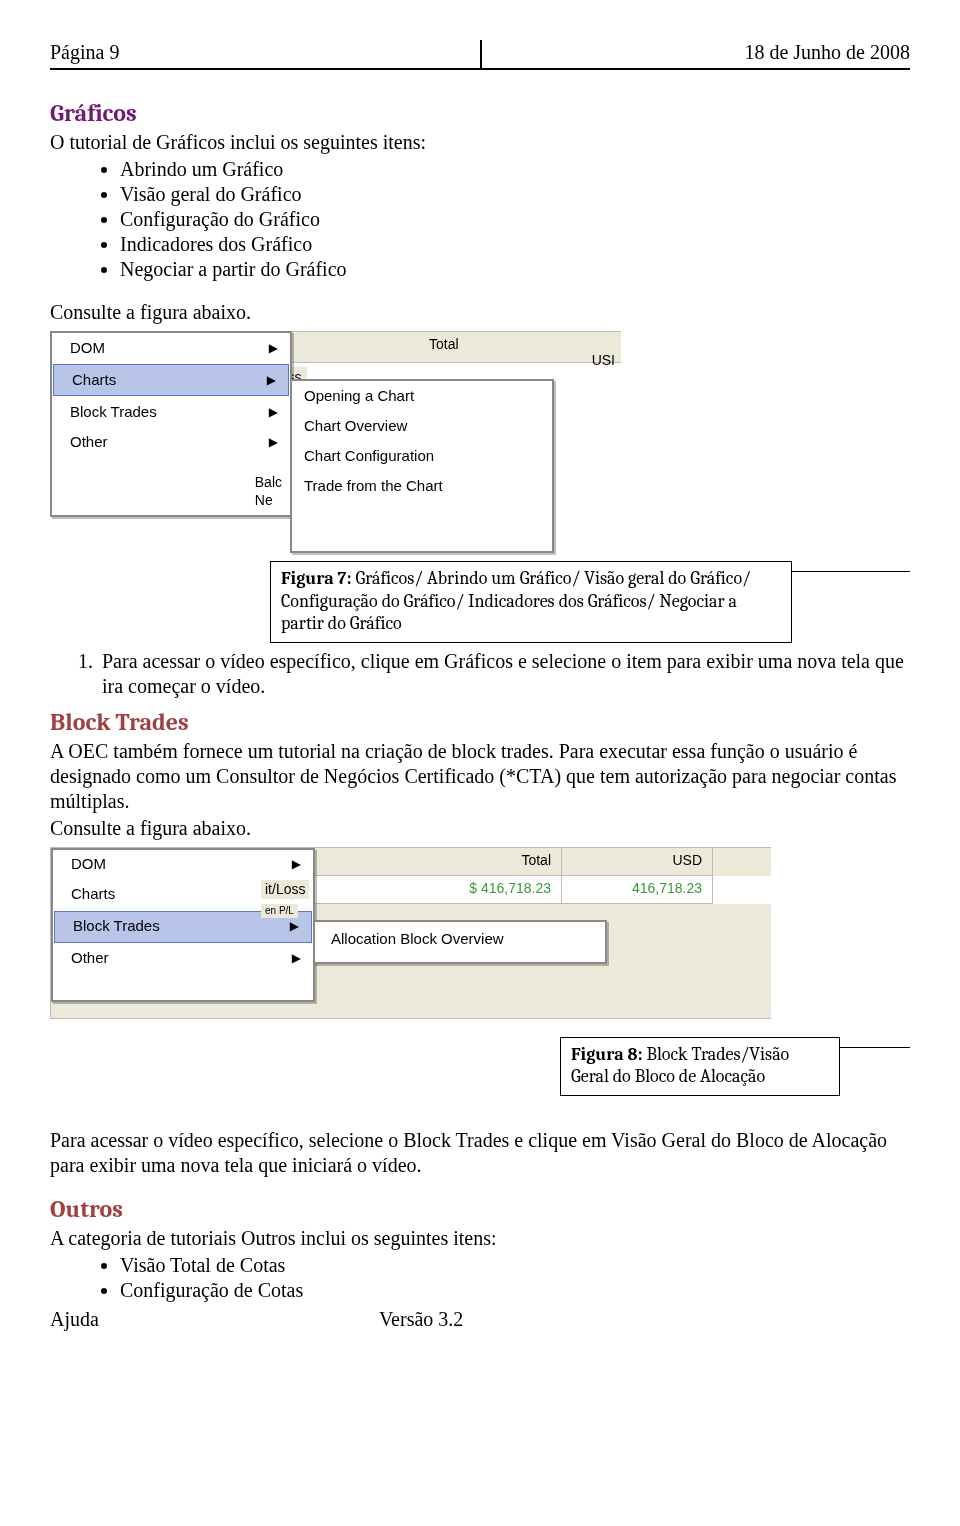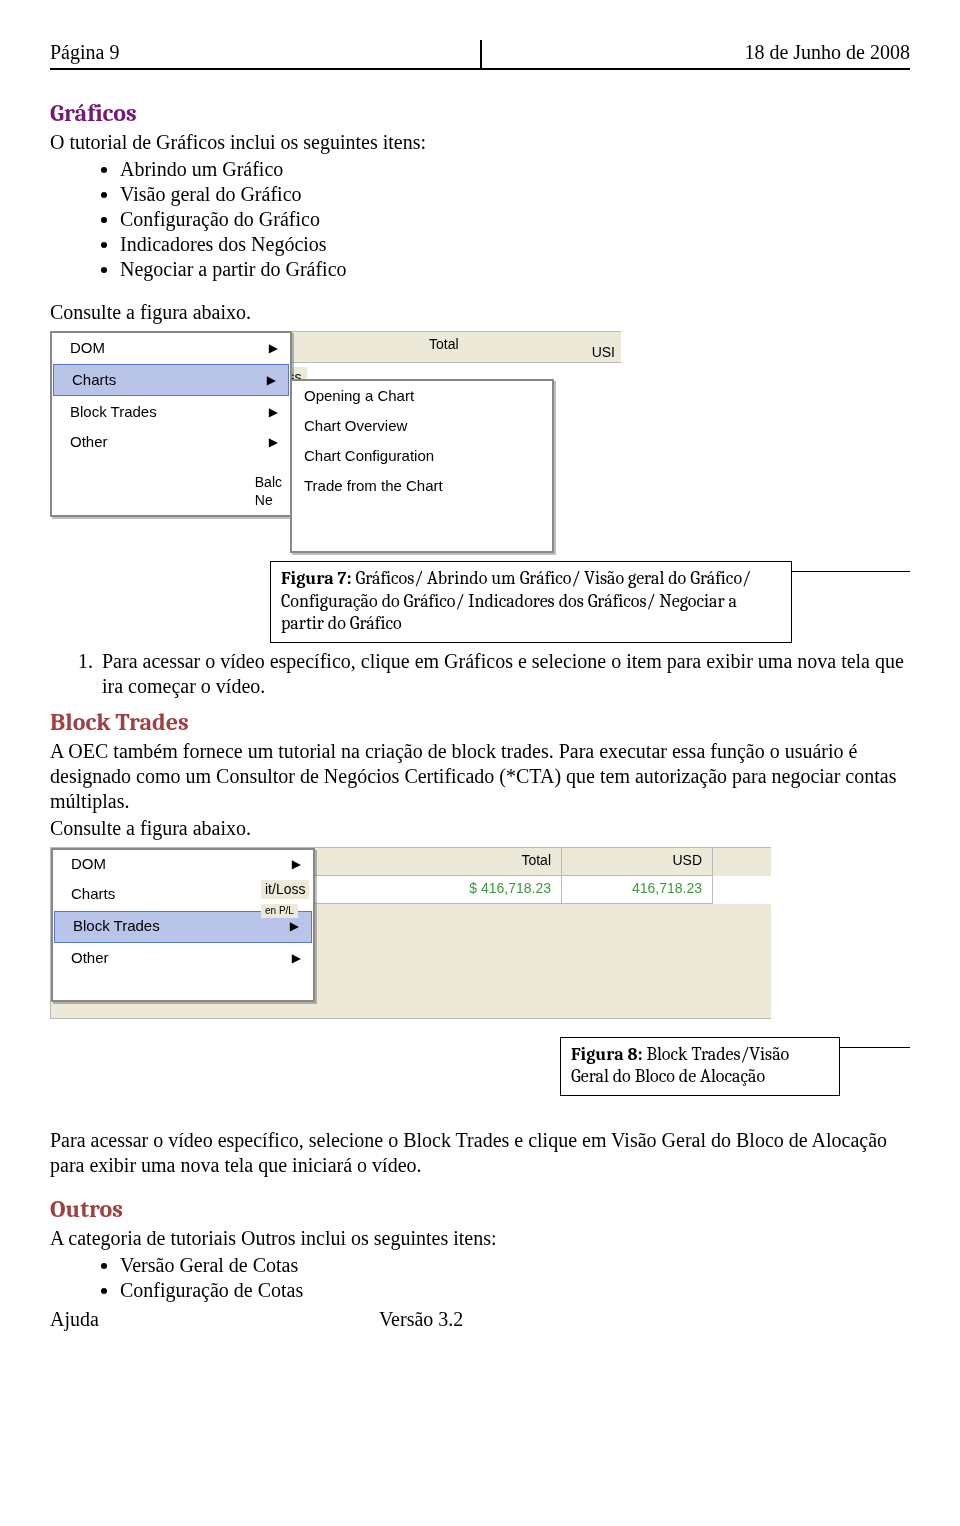--- a/index.html
+++ b/index.html
@@ -67,21 +67,21 @@
     border: 1px solid #bbb;
     border-right: none;
     display: flex;
     align-items: center;
   }
   .fig1 .topbar .total {
     position: absolute; left: 378px; top: 4px;
     font-family: Tahoma, sans-serif; font-size: 14px;
   }
   .fig1 .topbar .usd {
-    position: absolute; right: 6px; top: 12px;
+    position: absolute; right: 6px; top: 20px;
     font-family: Tahoma, sans-serif; font-size: 14px;
   }
   .fig1 .leftpanel {
     position: absolute;
     top: 0; left: 0;
     width: 238px; height: 182px;
     background: #fff;
     border: 2px solid #888;
     box-shadow: 2px 2px 0 rgba(0,0,0,0.25);
   }
@@ -251,21 +251,21 @@
   <div>Página 9</div>
   <div class="date">18 de Junho de 2008</div>
 </div>
 
 <div class="section-title-green">Gráficos</div>
 <div class="body-text">O tutorial de Gráficos inclui os seguintes itens:</div>
 <ul class="bullets">
   <li>Abrindo um Gráfico</li>
   <li>Visão geral do Gráfico</li>
   <li>Configuração do Gráfico</li>
-  <li>Indicadores dos Negócios</li>
+  <li>Indicadores dos Gráfico</li>
   <li>Negociar a partir do Gráfico</li>
 </ul>
 <div style="height:12px"></div>
 <div class="body-text">Consulte a figura abaixo.</div>
 
 <div class="fig1">
   <div class="topbar">
     <span class="total">Total</span>
     <span class="usd">USI</span>
   </div>
@@ -337,35 +337,38 @@
       <span>Block Trades</span>
       <span class="arrow">▶</span>
     </div>
     <div class="row">
       <span>Other</span>
       <span class="arrow">▶</span>
     </div>
   </div>
   <div class="itloss2">it/Loss</div>
   <div class="enpl">en P/L</div>
+  <div class="submenu">
+    <div class="row">Allocation Block Overview</div>
+  </div>
 </div>
 
 <div class="caption2-wrap">
   <div class="caption-box">
     <span class="cap-title">Figura 8: </span><span>Block Trades/Visão Geral do Bloco de Alocação</span>
   </div>
   <div class="line"></div>
 </div>
 
 <div style="height:30px"></div>
 <div class="body-text">Para acessar o vídeo específico, selecione o Block Trades e clique em Visão Geral do Bloco de Alocação para exibir uma nova tela que iniciará o vídeo.</div>
 
 <div class="section-title-red" style="margin-top:16px">Outros</div>
 <div class="body-text">A categoria de tutoriais Outros inclui os seguintes itens:</div>
 <ul class="bullets">
-  <li>Versão Geral de Cotas</li>
+  <li>Visão Total de Cotas</li>
   <li>Configuração de Cotas</li>
 </ul>
 
 <div class="footer-row">
   <div class="left">Ajuda</div>
   <div class="right">Versão 3.2</div>
 </div>
 
 </body></html>

